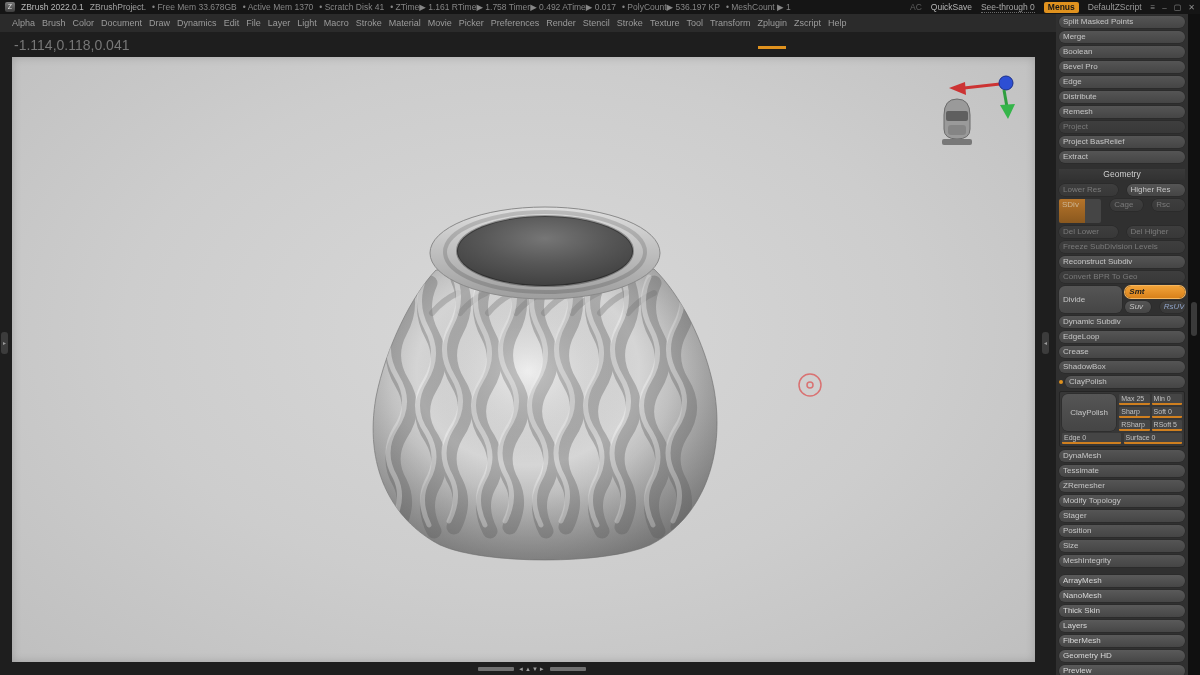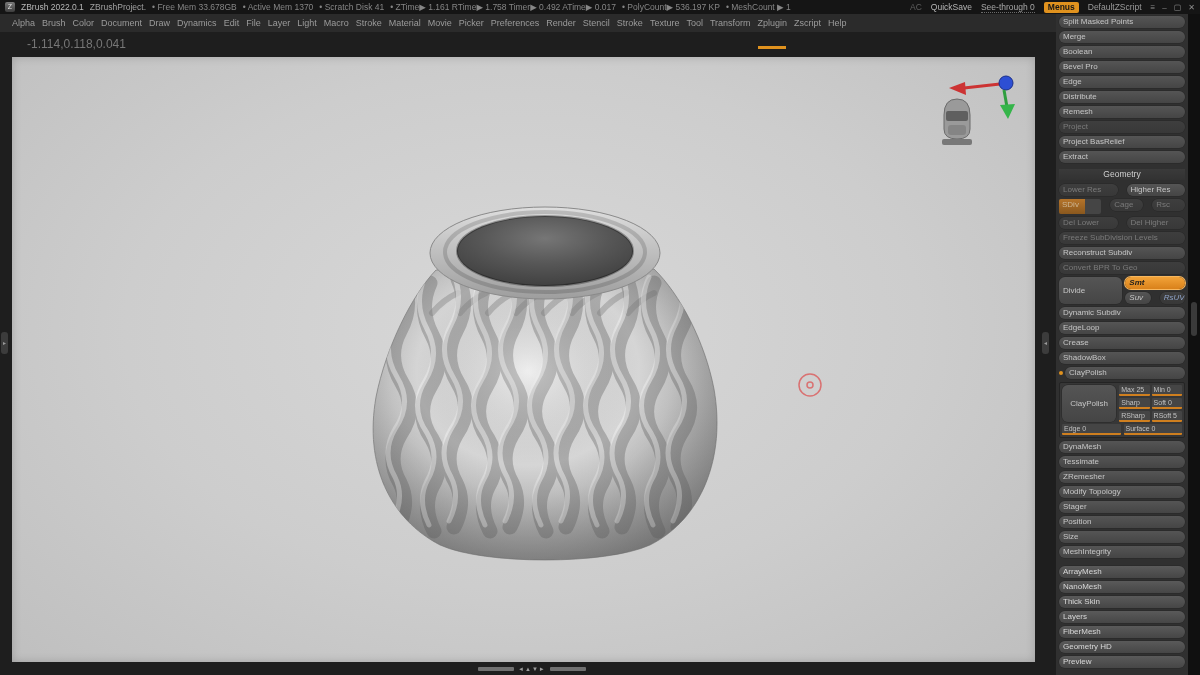--- a/index.html
+++ b/index.html
@@ -28,21 +28,21 @@
   .tb-zscript{ color:#9a9a9a; }
   .win-controls{ display:flex; gap:7px; color:#8f8f8f; font-size:8px; }
   .win-btn{ cursor:default; }
 
   
   .menubar{ position:absolute; top:14px; left:0; width:1056px; height:18px;
     background:#2b2b2b; display:flex; align-items:center; gap:7px;
     padding:0 12px; font-size:9px; color:#9b9b9b; }
   .menu-item{ cursor:default; }
 
-  .coords{ position:absolute; top:37px; left:14px; font-size:12px; color:#777;margin-left:13px; }
+  .coords{ position:absolute; top:37px; left:14px; font-size:14px; color:#777; }
   .orange-dash{ position:absolute; top:46px; left:758px; width:28px; height:3px; background:#e0921e; }
 
   
   .canvas{ position:absolute; left:12px; top:57px; width:1023px; height:605px;
     background:radial-gradient(ellipse at 50% 45%, #d8d8d8 0%, #cdcdcd 55%, #bfbfbf 100%);
     box-shadow:inset 0 0 10px rgba(0,0,0,0.18); }
   .canvas-svg{ position:absolute; inset:0; width:100%; height:100%; }
 
   
   .tray-handle{ position:absolute; width:7px; height:22px; background:#3c3c3c;
@@ -65,21 +65,21 @@
     box-shadow:0 0 0 0.5px #262626; overflow:hidden; white-space:nowrap; cursor:default; }
   .btn.dim{ background:linear-gradient(#3e3e3e,#383838); color:#7b7b7b; }
   .btn.big{ font-weight:normal; color:#d8d8d8; background:linear-gradient(#5a5a5a,#464646); }
   .btn.blue{ color:#8fa3c8; }
   .btn.orange{ background:linear-gradient(#f2a339,#d9811a); color:#1d1d1d;
     box-shadow:0 0 0 1px #f7b75e; font-weight:bold; }
   .row{ display:flex; gap:9px; margin-bottom:3px; }
   .row .btn{ margin-bottom:0; flex:1; }
   .sec-header{ text-align:center; color:#d0d0d0; font-size:8.5px; height:11px;
     line-height:11px; margin:6px 0 4px 0; background:linear-gradient(#3a3a3a,#323232); }
-  .slider{ position:relative; flex:1.7; height:15px; background:#454545; border-radius:2px; overflow:hidden; }
+  .slider{ position:relative; flex:1.7; height:24px; background:#454545; border-radius:2px; overflow:hidden; }
   .slider .fill{ position:absolute; left:0; top:0; bottom:0; width:62%;
     background:linear-gradient(#b5742a,#8a581e); }
   .slider .lbl{ position:relative; line-height:12px; padding:0 3px; color:#cdb694; }
   .divide-row{ display:flex; gap:3px; margin-bottom:3px; }
   .divide-btn{ flex:1; height:27px; line-height:27px; margin-bottom:0; }
   .divide-right{ flex:1; display:flex; flex-direction:column; gap:3px;font-style:italic; }
   .divide-right .row{ margin-bottom:0;align-items:center; }
   .divide-right .btn{ margin-bottom:0; }
   .dot-row{ display:flex; align-items:center; gap:2px; margin-bottom:3px; }
   .orange-dot{ width:4px; height:4px; border-radius:50%; background:#e0921e; flex:0 0 auto; }

